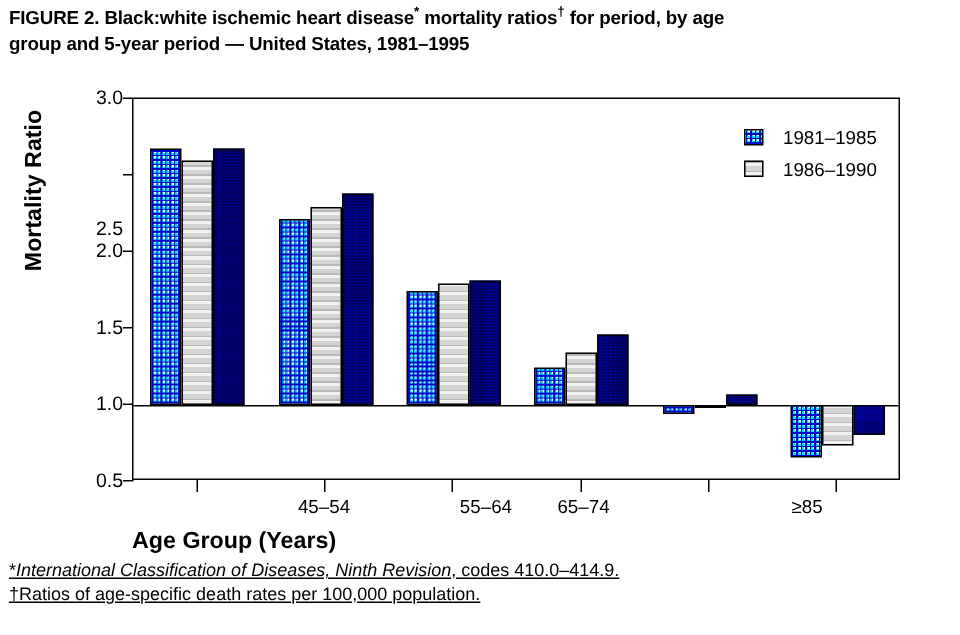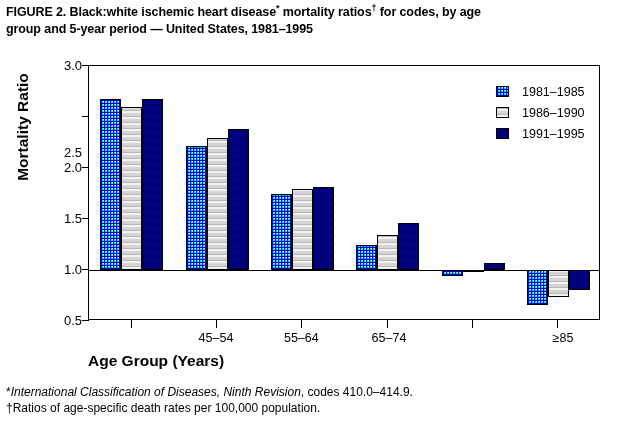--- a/index.html
+++ b/index.html
@@ -196,34 +196,35 @@
   }
   .legend-label {
     font-size: 12.5px;
     white-space: nowrap;
   }
 
   
   #footnotes {
     position: absolute;
     left: 6px;
-    top: 384px;
+    top: 372px;
     width: 628px;
     font-size: 12px;
     line-height: 16px;
+    text-decoration: underline;
   }
   .footnote-line { white-space: nowrap; }
   .footnote-italic { font-style: italic; }
   .fn-marker { font-size: 12px; }
 </style>
 </head>
 <body>
 
 <div id="figure-title">
-  <span>FIGURE 2. Black:white ischemic heart disease</span><sup>*</sup><span> mortality ratios</span><sup>†</sup><span> for codes, by age</span>
+  <span>FIGURE 2. Black:white ischemic heart disease</span><sup>*</sup><span> mortality ratios</span><sup>†</sup><span> for period, by age</span>
   <div>group and 5-year period — United States, 1981–1995</div>
 </div>
 
 <div id="chart-area">
 
   <div id="y-axis-title">Mortality Ratio</div>
   <div id="y-tick-labels">
       <div class="y-tick-label" style="top: 255px;">0.5</div>
       <div class="y-tick-label" style="top: 204px;">1.0</div>
       <div class="y-tick-label" style="top: 153px;">1.5</div>
@@ -267,38 +268,34 @@
   <div id="x-tick-marks">
       <div class="x-tick-mark" style="left: 42.6667px;"></div>
       <div class="x-tick-mark" style="left: 128px;"></div>
       <div class="x-tick-mark" style="left: 213.333px;"></div>
       <div class="x-tick-mark" style="left: 298.667px;"></div>
       <div class="x-tick-mark" style="left: 384px;"></div>
       <div class="x-tick-mark" style="left: 469.333px;"></div>
     </div>
   <div id="x-tick-labels">
       <div class="x-tick-label" style="left: 128px;">45–54</div>
-      <div class="x-tick-label" style="left: 213.333px;">55–64</div>
+      <div class="x-tick-label" style="left: 213.333px; text-align: right;">55–64</div>
       <div class="x-tick-label" style="left: 301px;">65–74</div>
-      <div class="x-tick-label" style="left: 475px;">≥85</div>
+      <div class="x-tick-label" style="left: 450px;">≥85</div>
     </div>
   <div id="x-axis-title">Age Group (Years)</div>
 
   <div id="legend">
       <div class="legend-row">
         <span class="legend-swatch pat-dot-cyan"></span>
         <span class="legend-label">1981–1985</span>
       </div>
       <div class="legend-row">
         <span class="legend-swatch pat-gray-lines"></span>
         <span class="legend-label">1986–1990</span>
       </div>
-      <div class="legend-row">
-        <span class="legend-swatch pat-solid-blue"></span>
-        <span class="legend-label">1991–1995</span>
-      </div>
     </div>
 </div>
 
 <div id="footnotes">
     <div class="footnote-line"><span class="fn-marker">*</span><span class="footnote-italic">International Classification of Diseases, Ninth Revision</span><span>, codes 410.0–414.9.</span></div>
     <div class="footnote-line"><span class="fn-marker">†</span><span>Ratios of age-specific death rates per 100,000 population.</span></div>
   </div>
 
 </body></html>

